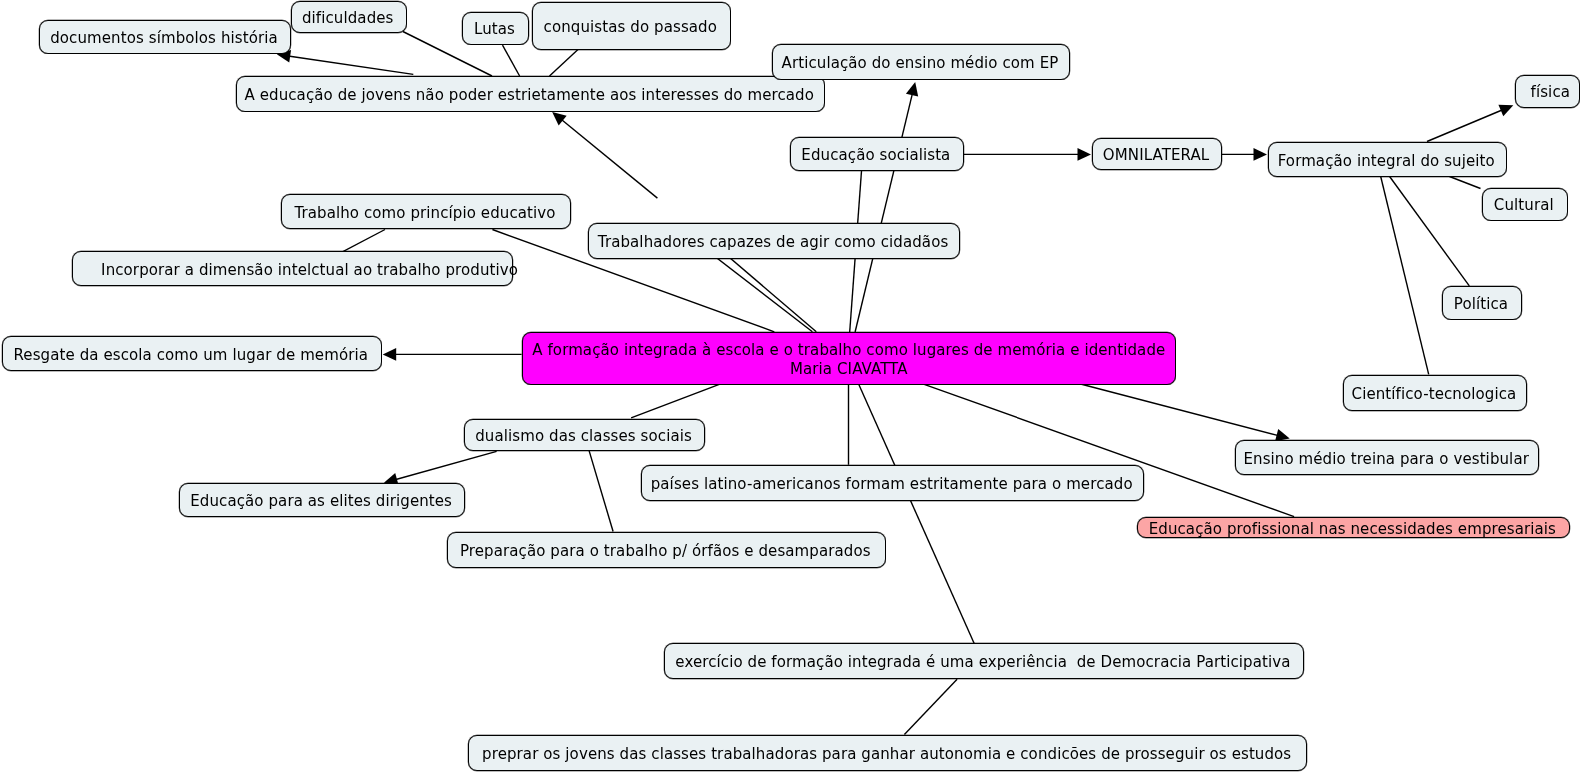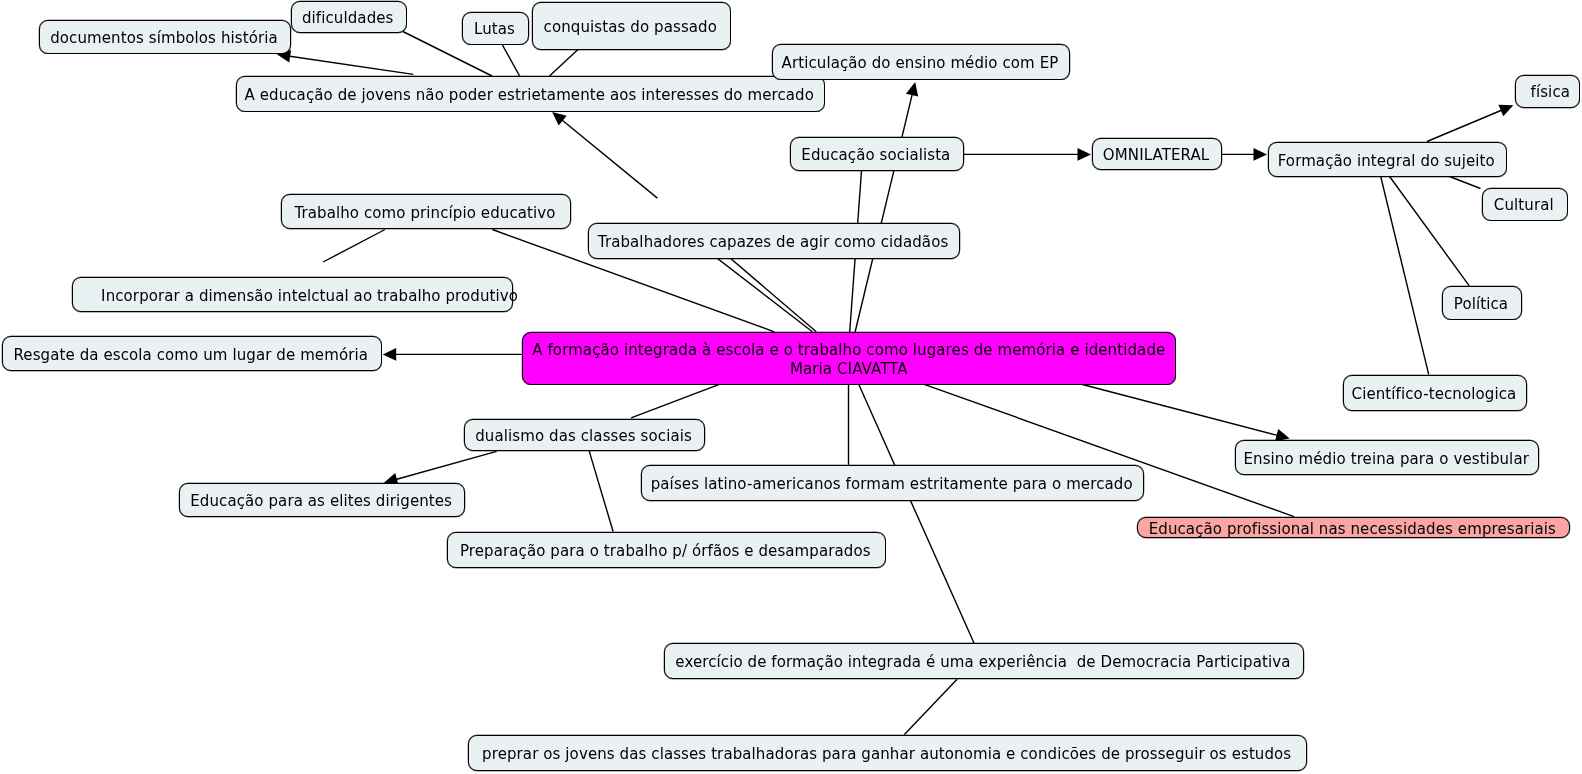--- a/index.html
+++ b/index.html
@@ -117,21 +117,21 @@
       <div class="node" style="left: 772.4px; top: 44px; width: 298px; height: 35.5px; background: rgb(234, 241, 243);"><span>Articulação do ensino médio com EP</span></div>
       <div class="node" style="left: 789.5px; top: 137px; width: 173.8px; height: 34px; background: rgb(234, 241, 243);"><span>Educação socialista</span></div>
       <div class="node" style="left: 1091.9px; top: 138.1px; width: 130.1px; height: 32.3px; background: rgb(234, 241, 243); text-align: right;"><span>OMNILATERAL</span></div>
       <div class="node" style="left: 1268.2px; top: 141.5px; width: 238.5px; height: 35px; background: rgb(234, 241, 243);"><span>Formação integral do sujeito</span></div>
       <div class="node" style="left: 1514.5px; top: 75.3px; width: 64.6px; height: 32.8px; background: rgb(234, 241, 243); padding-left: 8px;"><span>física</span></div>
       <div class="node" style="left: 1482.4px; top: 188.2px; width: 85.6px; height: 32.6px; background: rgb(234, 241, 243);"><span>Cultural</span></div>
       <div class="node" style="left: 1442.3px; top: 286.1px; width: 80px; height: 33.5px; background: rgb(234, 241, 243);"><span>Política</span></div>
       <div class="node" style="left: 1342.6px; top: 374.6px; width: 183.9px; height: 35.9px; background: rgb(234, 241, 243);"><span>Científico-tecnologica</span></div>
       <div class="node" style="left: 280.8px; top: 194.2px; width: 290px; height: 35.3px; background: rgb(234, 241, 243);"><span>Trabalho como princípio educativo</span></div>
       <div class="node" style="left: 587.6px; top: 199.4px; width: 372.2px; height: 35.7px; background: rgb(234, 241, 243); margin-top: 24px;"><span>Trabalhadores capazes de agir como cidadãos</span></div>
-      <div class="node" style="left: 72.1px; top: 277px; width: 441.2px; height: 35.4px; background: rgb(234, 241, 243); padding-left: 36px;"><span>Incorporar a dimensão intelctual ao trabalho produtivo</span></div>
+      <div class="node" style="left: 72.1px; top: 251px; width: 441.2px; height: 35.4px; background: rgb(234, 241, 243); padding-left: 36px;"><span>Incorporar a dimensão intelctual ao trabalho produtivo</span></div>
       <div class="node" style="left: 2px; top: 335.5px; width: 379.5px; height: 35px; background: rgb(234, 241, 243);"><span>Resgate da escola como um lugar de memória</span></div>
       <div class="node central" style="left: 521.6px; top: 331.7px; width: 653.6px; height: 52.5px; background: rgb(255, 0, 255);"><span>A formação integrada à escola e o trabalho como lugares de memória e identidade
 Maria CIAVATTA</span></div>
       <div class="node" style="left: 463.9px; top: 418.6px; width: 241.1px; height: 31.8px; background: rgb(234, 241, 243);"><span>dualismo das classes sociais</span></div>
       <div class="node" style="left: 178.8px; top: 482.9px; width: 286.3px; height: 34.4px; background: rgb(234, 241, 243);"><span>Educação para as elites dirigentes</span></div>
       <div class="node" style="left: 641.3px; top: 464.8px; width: 503.4px; height: 35.9px; background: rgb(234, 241, 243);"><span>países latino-americanos formam estritamente para o mercado</span></div>
       <div class="node" style="left: 447.3px; top: 531.5px; width: 438.6px; height: 36.2px; background: rgb(234, 241, 243);"><span>Preparação para o trabalho p/ órfãos e desamparados</span></div>
       <div class="node" style="left: 1210.9px; top: 439.5px; width: 304.4px; height: 35.4px; background: rgb(234, 241, 243); margin-left: 24px;"><span>Ensino médio treina para o vestibular</span></div>
       <div class="node" style="left: 1136.6px; top: 516.6px; width: 432.7px; height: 21px; background: #fca5a5;"><span>Educação profissional nas necessidades empresariais</span></div>
       <div class="node" style="left: 664px; top: 643.3px; width: 639.9px; height: 36px; background: rgb(234, 241, 243);"><span>exercício de formação integrada é uma experiência  de Democracia Participativa</span></div>

